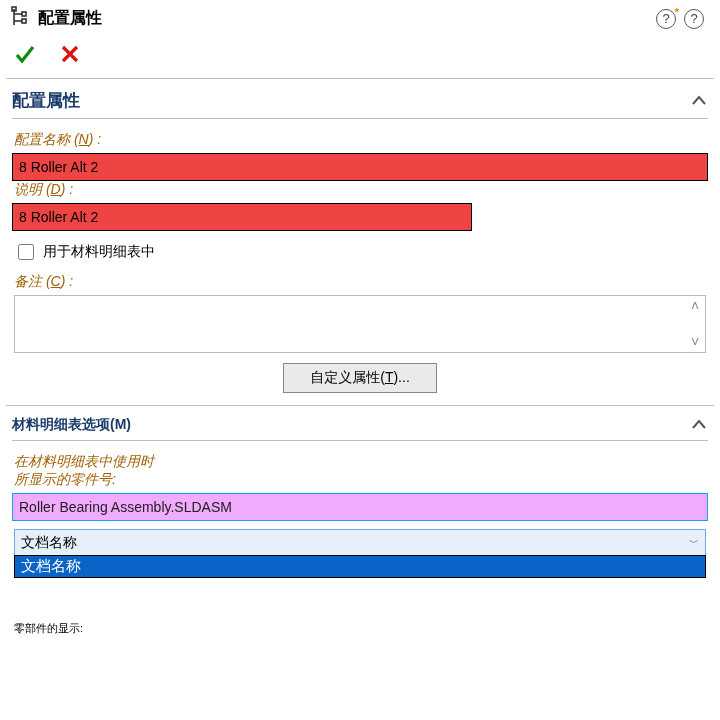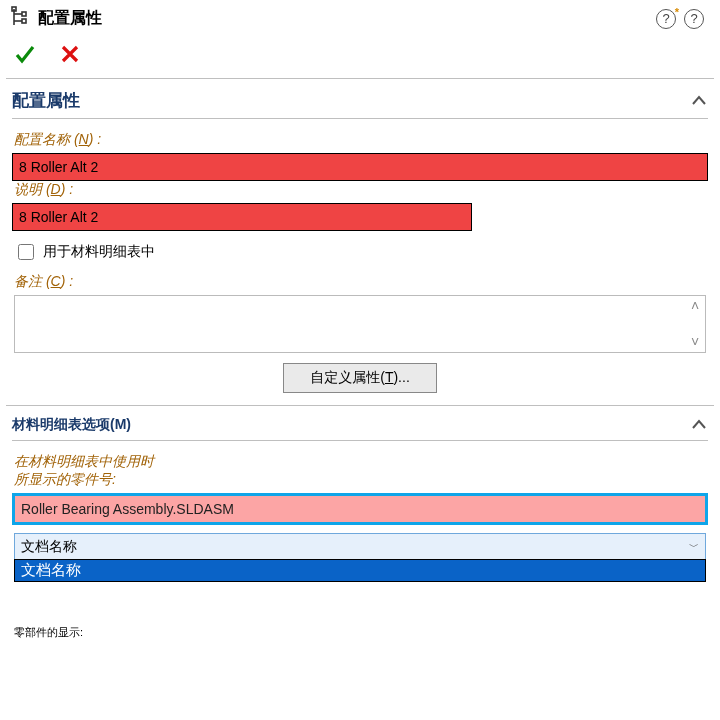--- a/index.html
+++ b/index.html
@@ -76,22 +76,22 @@
     width: 100%;
     border: 1px solid #000;
     padding: 5px 6px;
     font-size: 14px;
     font-family: inherit;
     outline: none;
     background: #ef4444;
   }
   .text-input.half { width: 460px; }
   .text-input.ro {
-    background: #fca5a5;
-    border: 3px solid #0ea5e9;
+    background: #f0abfc;
+    border: 1px solid #0ea5e9;
     color: #222;
   }
   .check-row {
     display: flex;
     align-items: center;
     gap: 6px;
     margin: 10px 2px;
   }
   .check-row input[type=checkbox] {
     width: 16px; height: 16px;

